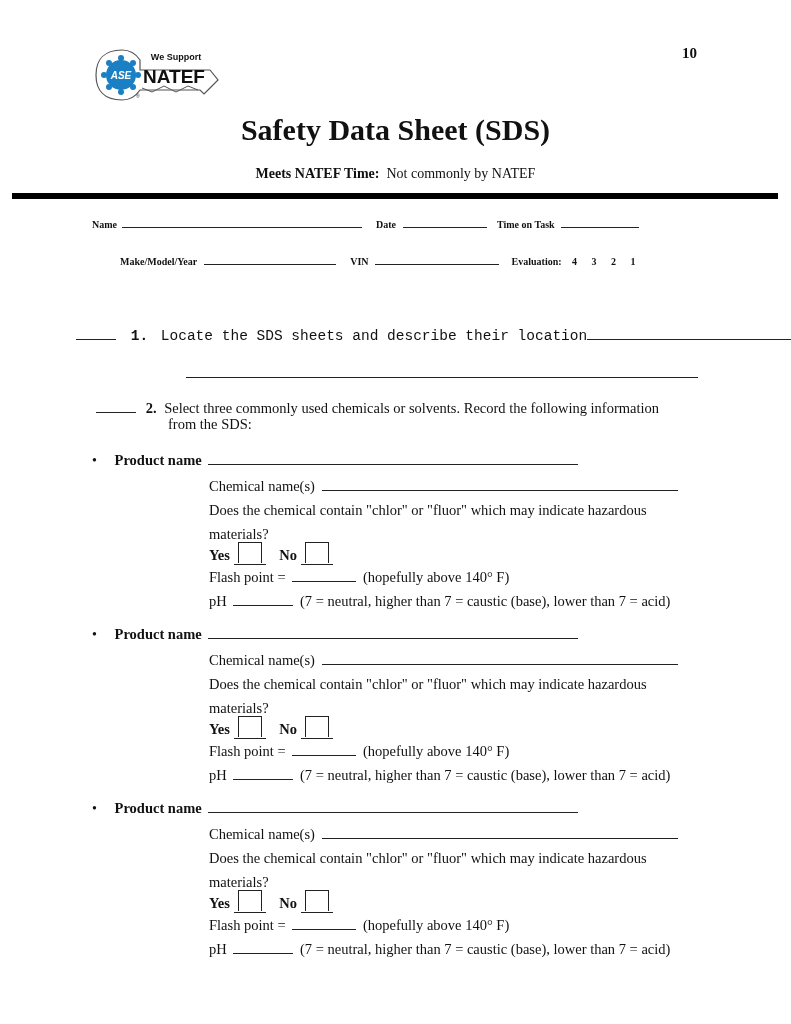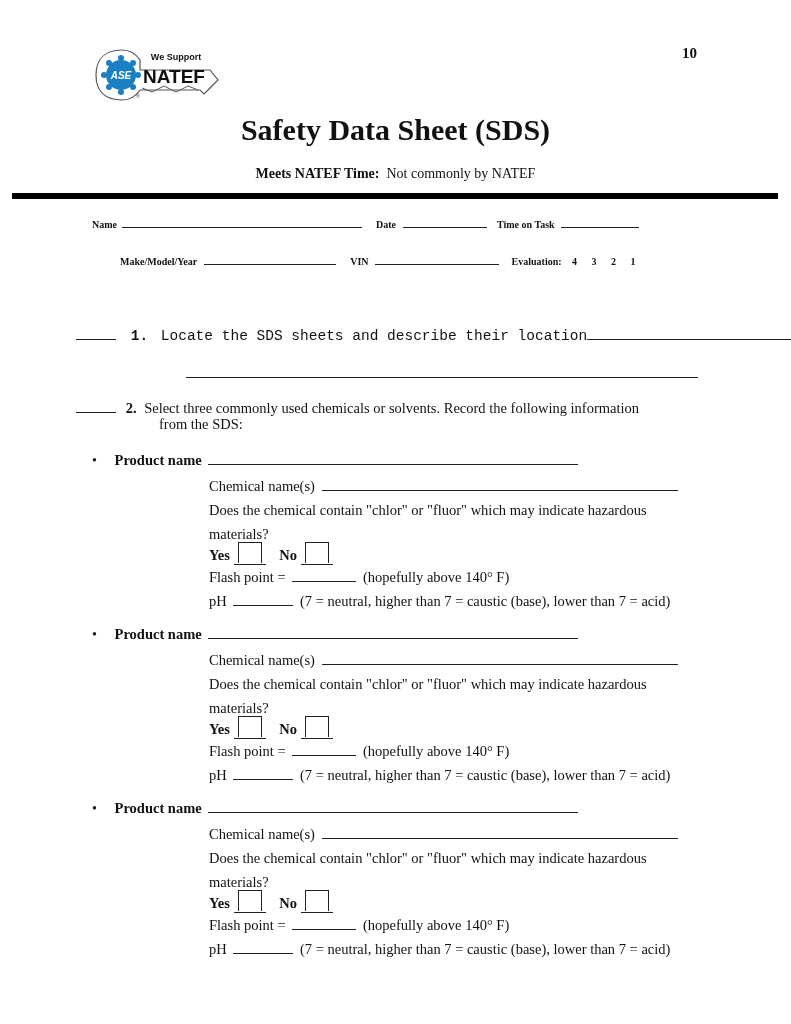--- a/index.html
+++ b/index.html
@@ -77,26 +77,26 @@
   <span class="b" style="margin-left:12px;">1</span>
 </div>
 
 <div class="abs txt" style="left:76px; top:328px;font-family:Liberation Mono, monospace;">
   <span class="line" style="width:40px;"></span>
   <span class="b" style="margin-left:6px;">1.</span>
   <span style="margin-left:4px;">Locate the SDS sheets and describe their location</span><span class="line" style="width:218px;"></span>
 </div>
 <div class="abs" style="left:186px; top:377px; width:512px; border-bottom:1px solid #222;"></div>
 
-<div class="abs txt" style="left:76px; top:400px;">
+<div class="abs txt" style="left:96px; top:400px;">
   <span class="line" style="width:40px;"></span>
   <span class="b" style="margin-left:6px;">2.</span>
   <span style="margin-left:4px;">Select three commonly used chemicals or solvents.  Record the following information</span>
 </div>
-<div class="abs txt" style="left:159px; top:416px;">from the SDS:</div>
+<div class="abs txt" style="left:168px; top:416px;">from the SDS:</div>
 
 <div id="products">
   <div class="product-block">
     <div class="abs txt" style="left: 92px; top: 452px;">
       <span class="bullet">•</span>
       <span class="b" style="margin-left:14px;">Product name</span>
       <span class="line" style="width:370px; margin-left:3px;"></span>
     </div>
     <div class="abs txt" style="left: 209px; top: 478px;">
       <span>Chemical name(s)</span>

